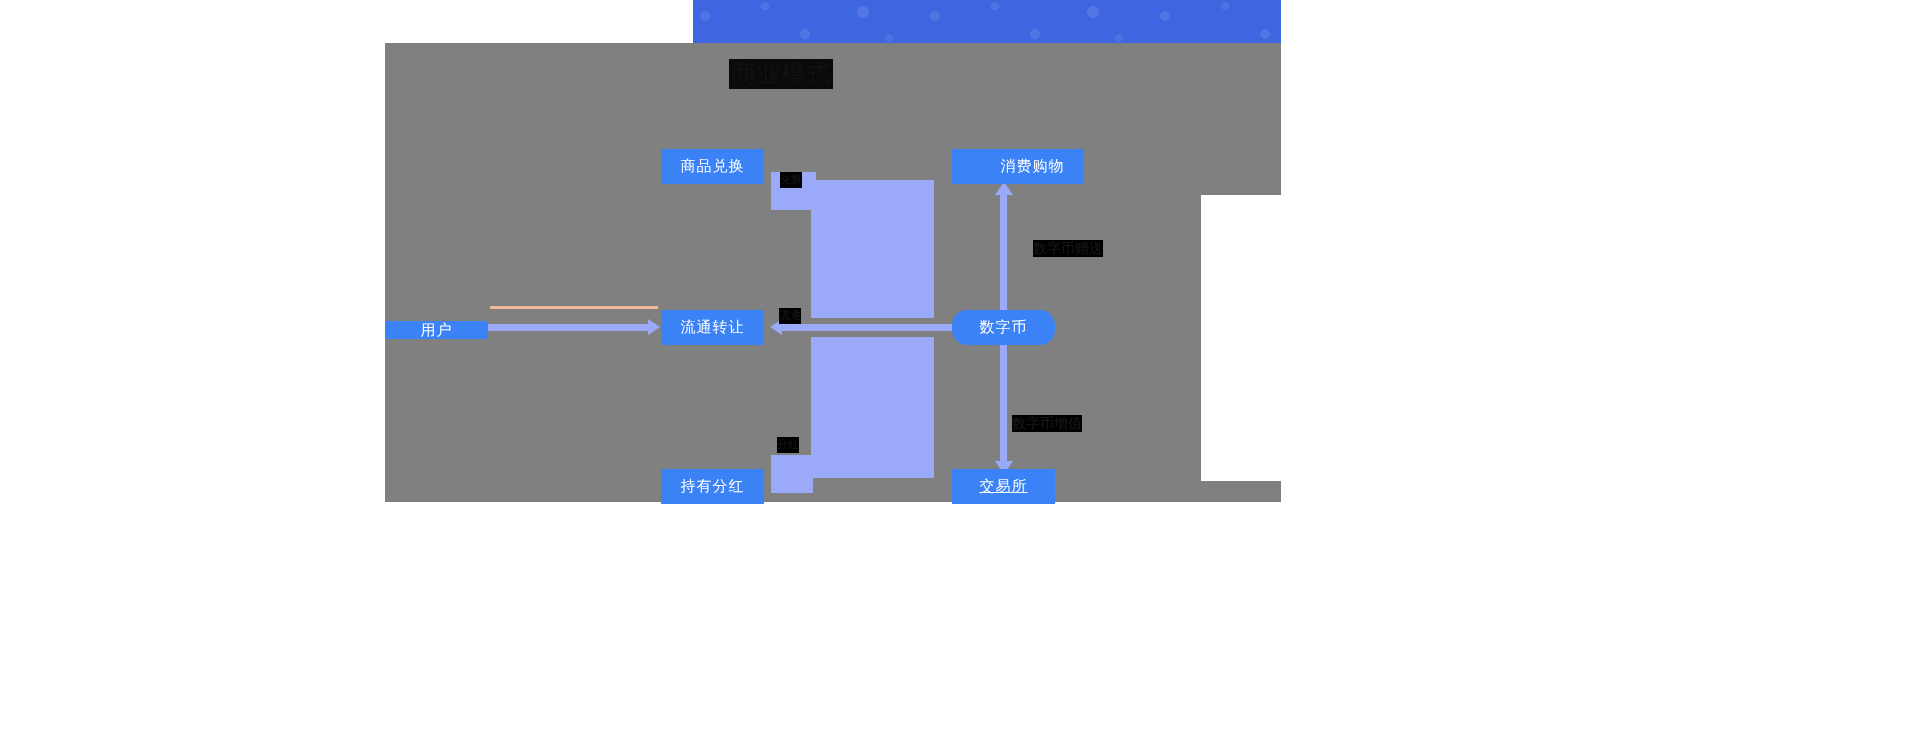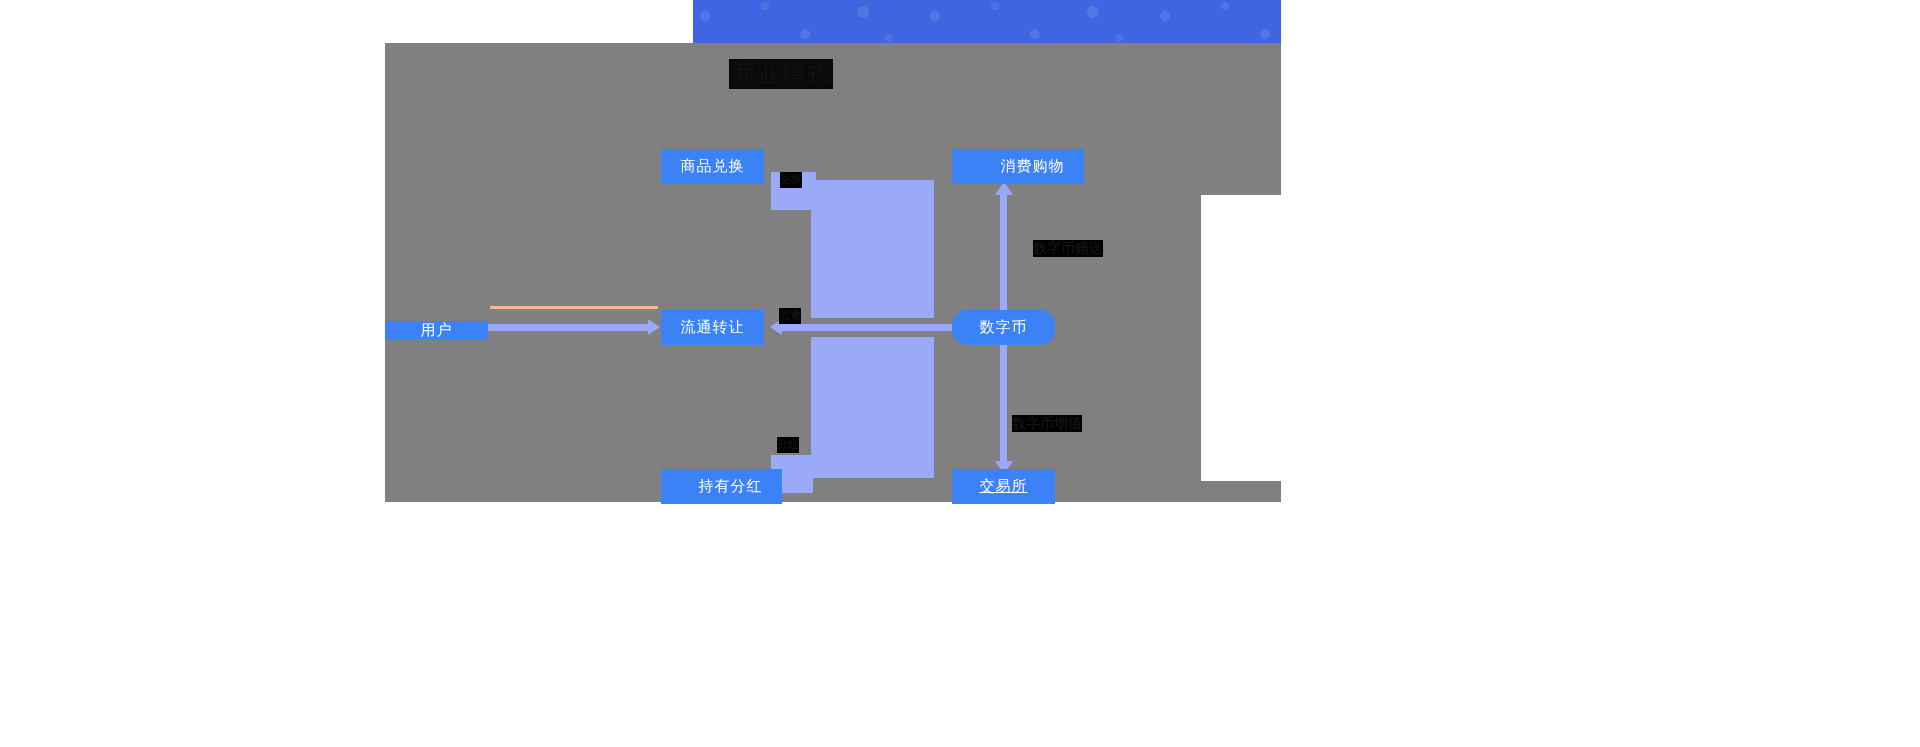--- a/index.html
+++ b/index.html
@@ -119,21 +119,21 @@
     </div>
 
     <div class="node" style="left:661px;top:149px;width:103px;height:35px;">
       <span>商品兑换</span>
     </div>
 
     <div class="node" style="left:661px;top:310px;width:103px;height:35px;">
       <span>流通转让</span>
     </div>
 
-    <div class="node" style="left:661px;top:469px;width:103px;height:35px;padding-left:18px;">
+    <div class="node" style="left:661px;top:469px;width:103px;height:35px;">
       <span>持有分红</span>
     </div>
 
     <div class="node" style="left:952px;top:149px;width:103px;height:35px;padding-left:29px;">
       <span>消费购物</span>
     </div>
 
     <div class="node" style="left:952px;top:310px;width:103px;height:35px;border-radius:15px;">
       <span>数字币</span>
     </div>

